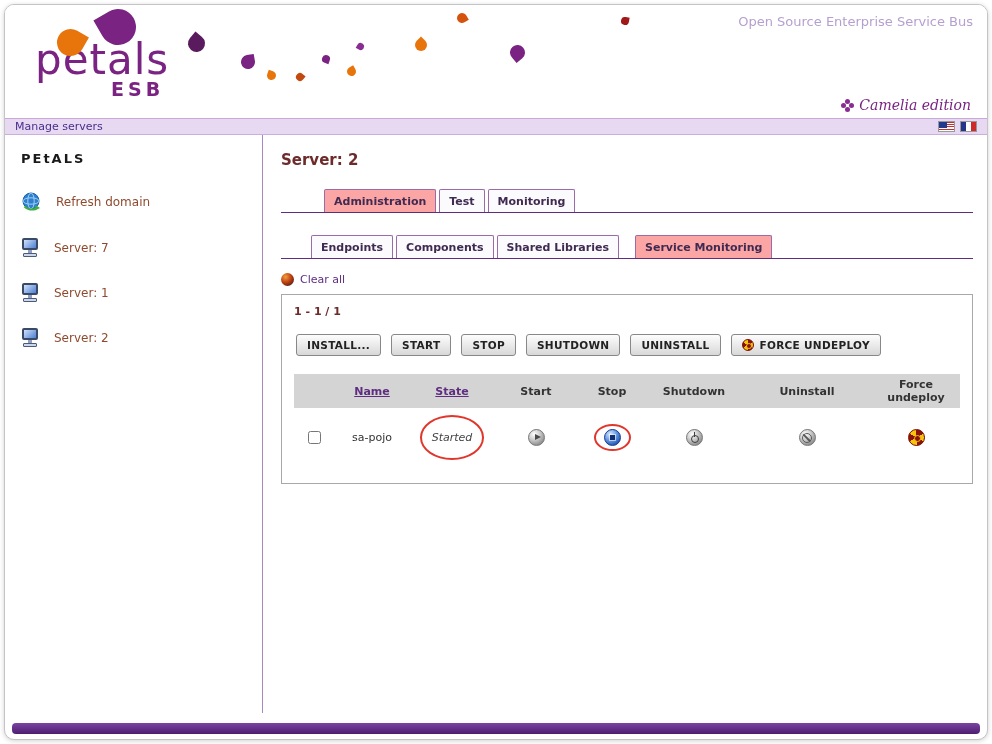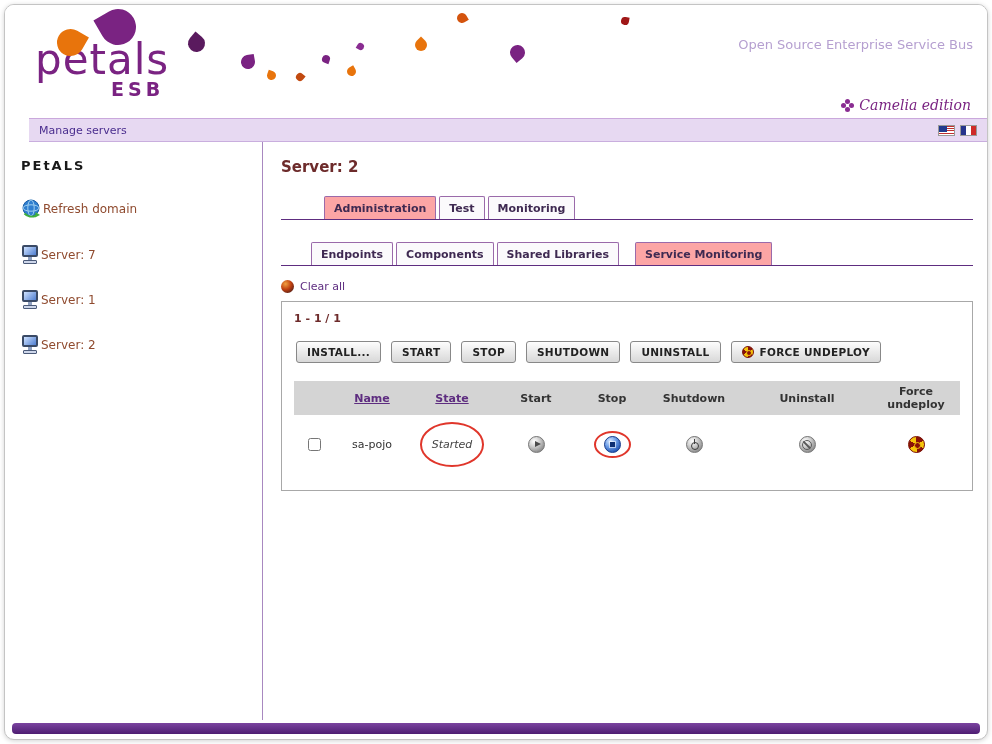--- a/index.html
+++ b/index.html
@@ -3,49 +3,49 @@
 <meta charset="utf-8">
 <style>
   * { box-sizing: border-box; }
   body { margin:0; background:#ffffff; font-family:"DejaVu Sans","Liberation Sans",sans-serif; }
   .page { position:relative; width:984px; height:736px; margin:4px; background:#fff;
           border:1px solid #c4c4c4; border-radius:10px; overflow:hidden;
           box-shadow:0 1px 5px rgba(0,0,0,.18); }
 
   
   .header { position:relative; height:113px; background:#fff; }
-  .tagline { position:absolute; right:14px; top:9px; color:#b59fd0; font-size:13px;margin-top:23px; }
+  .tagline { position:absolute; right:14px; top:9px; color:#b59fd0; font-size:13px; }
   .logo { position:absolute; left:30px; top:34px; }
   .logo-word { font-size:42px; line-height:1; color:#7a2382; letter-spacing:1px; }
   .logo-sub { font-size:19px; font-weight:bold; color:#7a2382; letter-spacing:4px;
               text-align:right; padding-right:5px; margin-top:-3px; }
   .petal { position:absolute; border-radius:0 50% 50% 50%; }
   .edition { position:absolute; right:16px; bottom:5px; display:flex; align-items:center; gap:5px;
              color:#7a2382; font-family:"DejaVu Serif","Liberation Serif",serif;
              font-style:italic; font-size:14px; }
   .flower { position:relative; width:13px; height:13px; display:inline-block; }
   .flower::before { content:""; position:absolute; width:5px; height:5px; border-radius:50%;
                     background:#8a2d92; left:4px; top:0;
                     box-shadow:-4px 4px 0 #8a2d92, 4px 4px 0 #8a2d92, 0 8px 0 #8a2d92; }
 
   
-  .menubar { height:24px; background:#e7d9f2; border-top:1px solid #caa8dc; border-bottom:1px solid #c9aede;
-             display:flex; align-items:center; justify-content:space-between; padding:0 10px;margin-left:24px; }
+  .menubar { height:17px; background:#e7d9f2; border-top:1px solid #caa8dc; border-bottom:1px solid #c9aede;
+             display:flex; align-items:center; justify-content:space-between; padding:0 10px; }
   .manage-link { color:#4a2d8e; font-size:11px; text-decoration:none; cursor:pointer; }
   .flags { display:flex; gap:5px; align-items:center; }
   .flag { width:17px; height:11px; display:inline-block; border:1px solid #999; cursor:pointer; position:relative; }
   .flag.us { background:repeating-linear-gradient(180deg,#c03030 0 1px,#fff 1px 2.2px); }
   .flag.us::after { content:""; position:absolute; left:0; top:0; width:8px; height:6px; background:#223a8e; }
   .flag.fr { background:linear-gradient(90deg,#26348c 0 33.3%,#fff 33.3% 66.6%,#cf2a2a 66.6%); }
 
   
   .content { display:flex; height:578px; }
   .sidebar { width:258px; border-right:1px solid #a888c0; padding:16px 0 0 16px; }
   .sidebar-title { font-size:13px; font-weight:bold; color:#1a1a1a; letter-spacing:2px; }
-  .side-item { display:flex; align-items:center; gap:0; margin-top:25px;
+  .side-item { display:flex; align-items:center; gap:13px; margin-top:25px;
                color:#8f4a2e; font-size:12px; cursor:pointer; }
   .server-icon { width:20px; height:20px; position:relative; display:inline-block; flex:0 0 20px; }
   .server-icon .screen { position:absolute; left:1px; top:0; width:16px; height:12px;
                          border:2px solid #3a4a66; border-radius:2px;
                          background:linear-gradient(135deg,#cfe2ff,#4f7ed0); }
   .server-icon .neck { position:absolute; left:7px; top:12px; width:4px; height:3px; background:#8fa0c0; }
   .server-icon .base { position:absolute; left:2px; top:15px; width:14px; height:4px;
                        background:#cdd6ea; border:1px solid #4a5a78; border-radius:1px; }
 
   .main { flex:1; padding:14px 14px 0 18px; }

